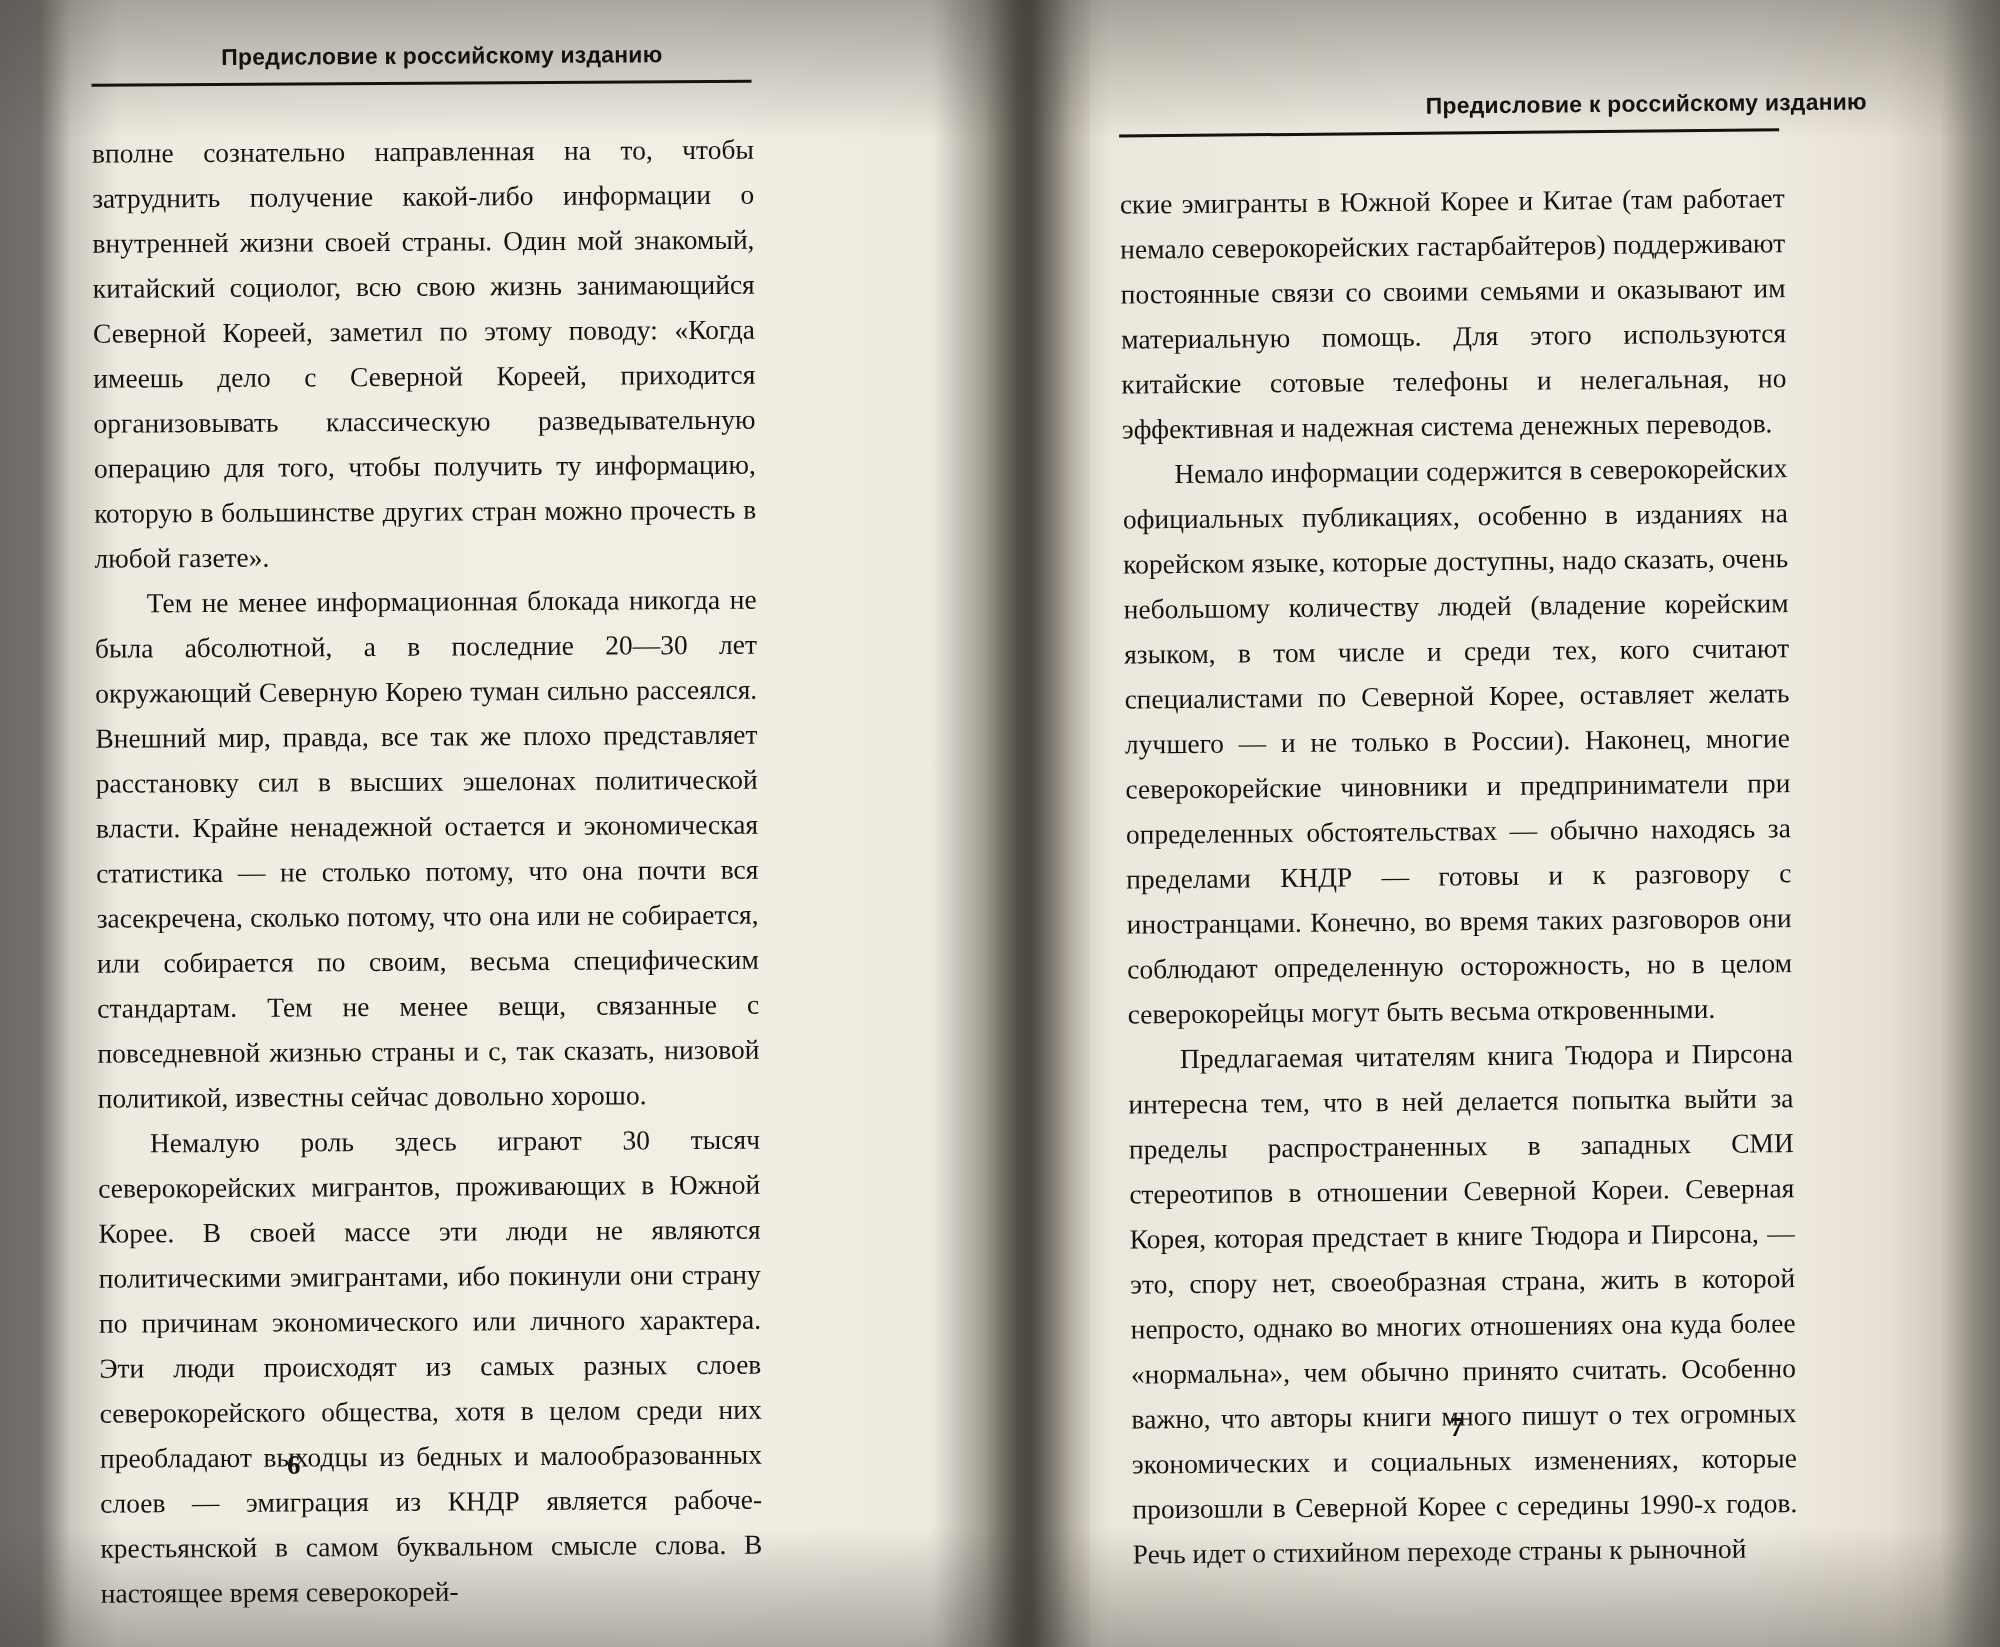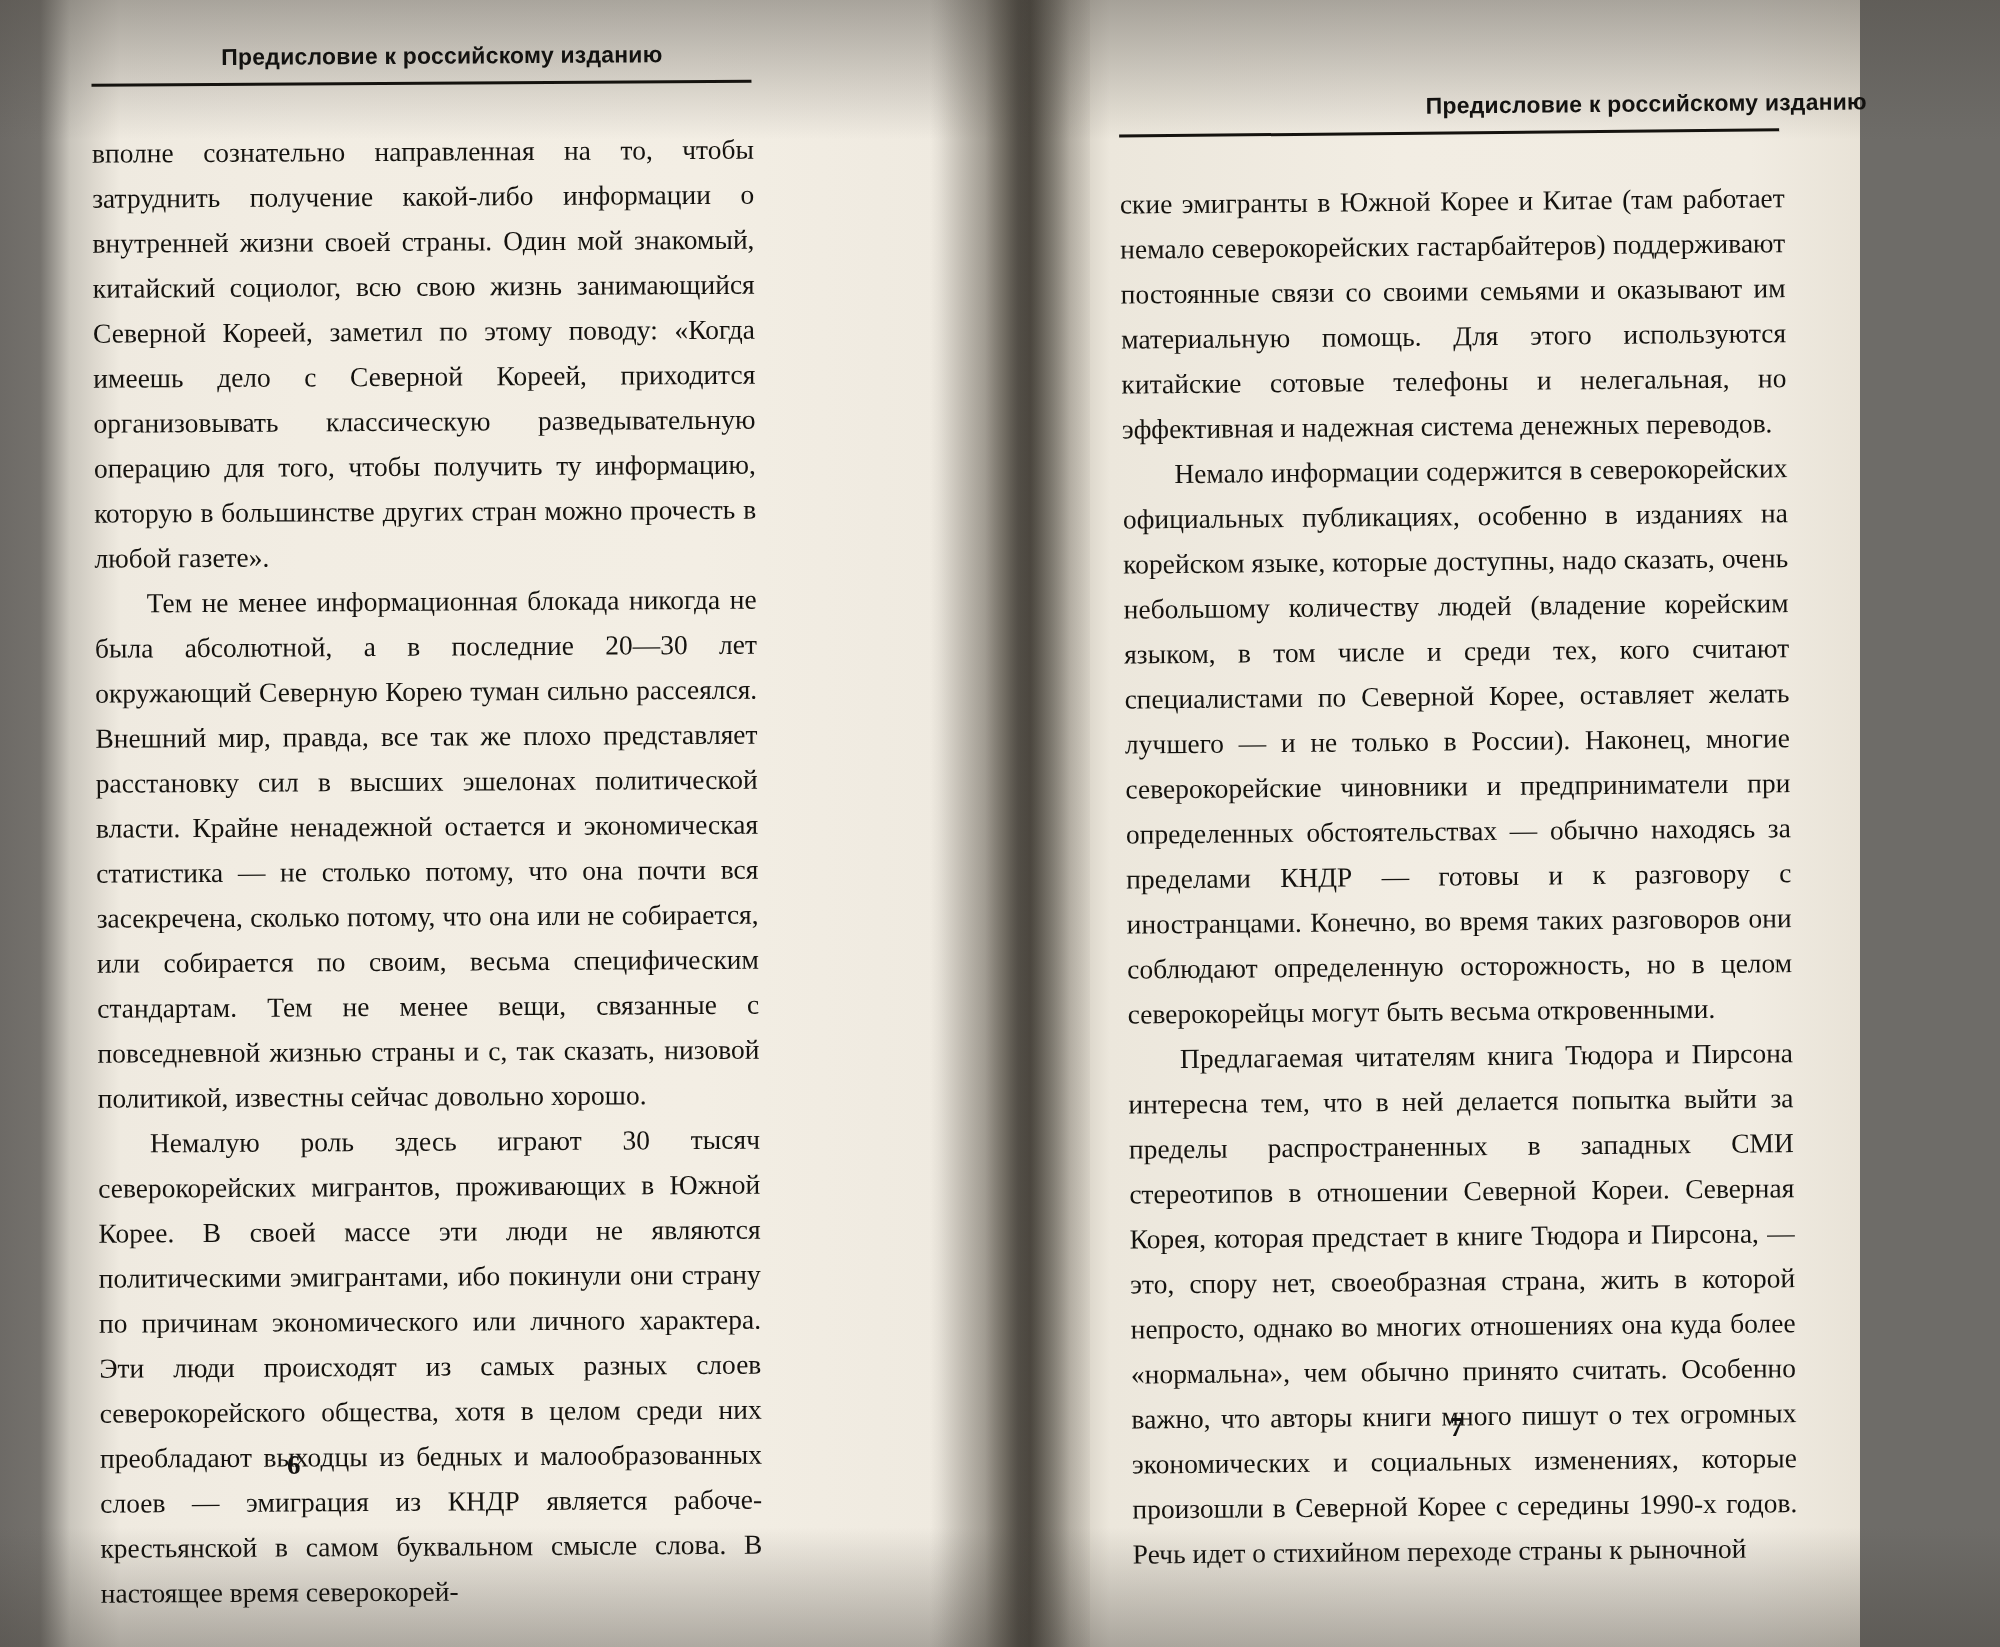--- a/index.html
+++ b/index.html
@@ -10,21 +10,21 @@
   body {
     width: 2000px;
     height: 1647px;
     overflow: hidden;
     font-family: "Liberation Serif", serif;
   }
 
   
   .spread {
     position: relative;
-    width: 1860px;
+    width: 2000px;
     height: 1647px;
     background: linear-gradient(90deg,
        #6d6a66 0px, #75726d 40px,
        #c9c5bc 70px, #ded9cf 95px,
        #efeae0 120px, #f2ede3 300px,
        #f3eee4 700px, #efeae0 940px,
        #d8d2c6 985px, #a39d90 1005px,
        #6f6a61 1020px, #5d584f 1030px,
        #8d887d 1045px, #cfc9bd 1070px,
        #ece7dc 1110px, #f2ede3 1400px,

